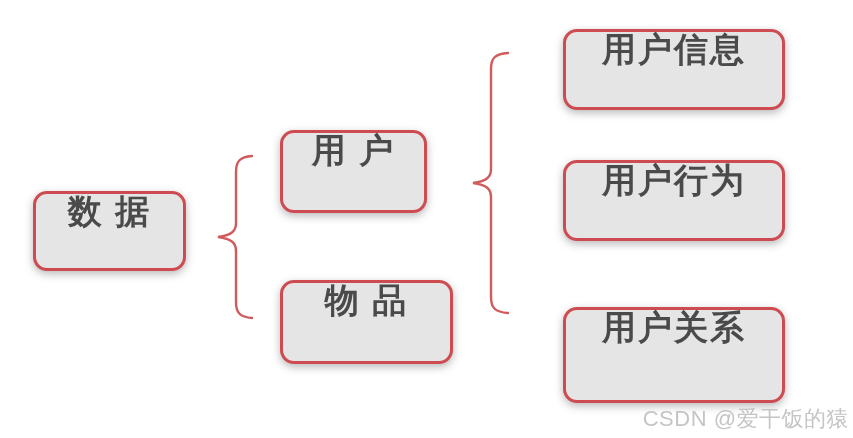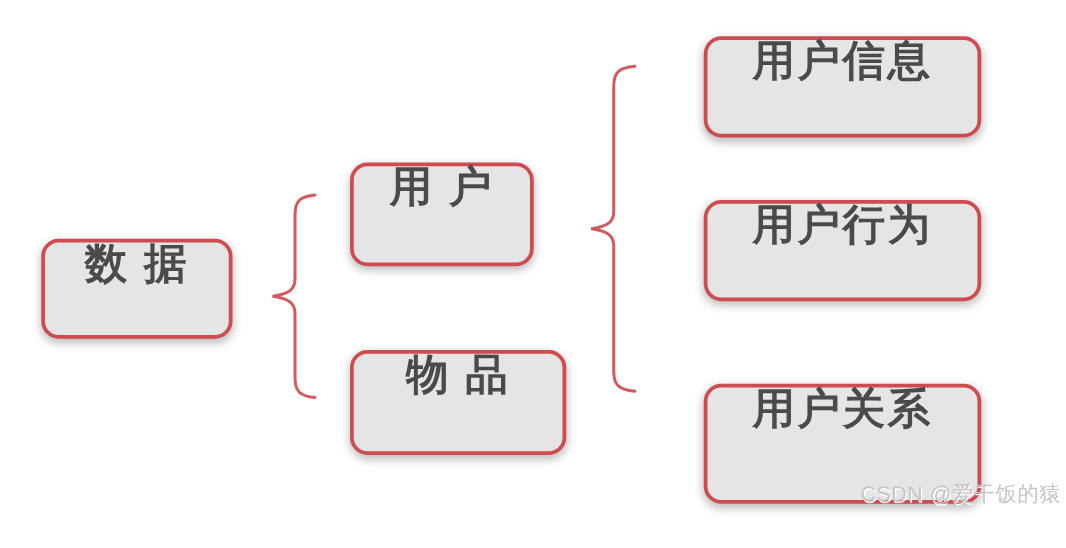--- a/index.html
+++ b/index.html
@@ -48,22 +48,22 @@
   }
   .node-data      { left: 33px;  top: 191px; width: 153px; height: 80px; }
   .node-user      { left: 280px; top: 130px; width: 147px; height: 83px; }
   .node-item      { left: 280px; top: 280px; width: 173px; height: 84px; }
   .node-user-info     { left: 563px; top: 29px;  width: 222px; height: 81px; }
   .node-user-behavior { left: 563px; top: 160px; width: 222px; height: 81px; }
   .node-user-relation { left: 563px; top: 295px; width: 222px; height: 96px; margin-top: 12px; }
   .watermark {
     position: absolute;
     right: 4px;
-    top: 384px;
-    font-size: 17px;
+    top: 404px;
+    font-size: 22px;
     color: var(--watermark-gray);
     text-shadow: 1px 1px 0 rgba(255,255,255,0.95);
     letter-spacing: 0.5px;
   }
 </style>
 </head>
 <body>
 
 <div class="canvas">
 

